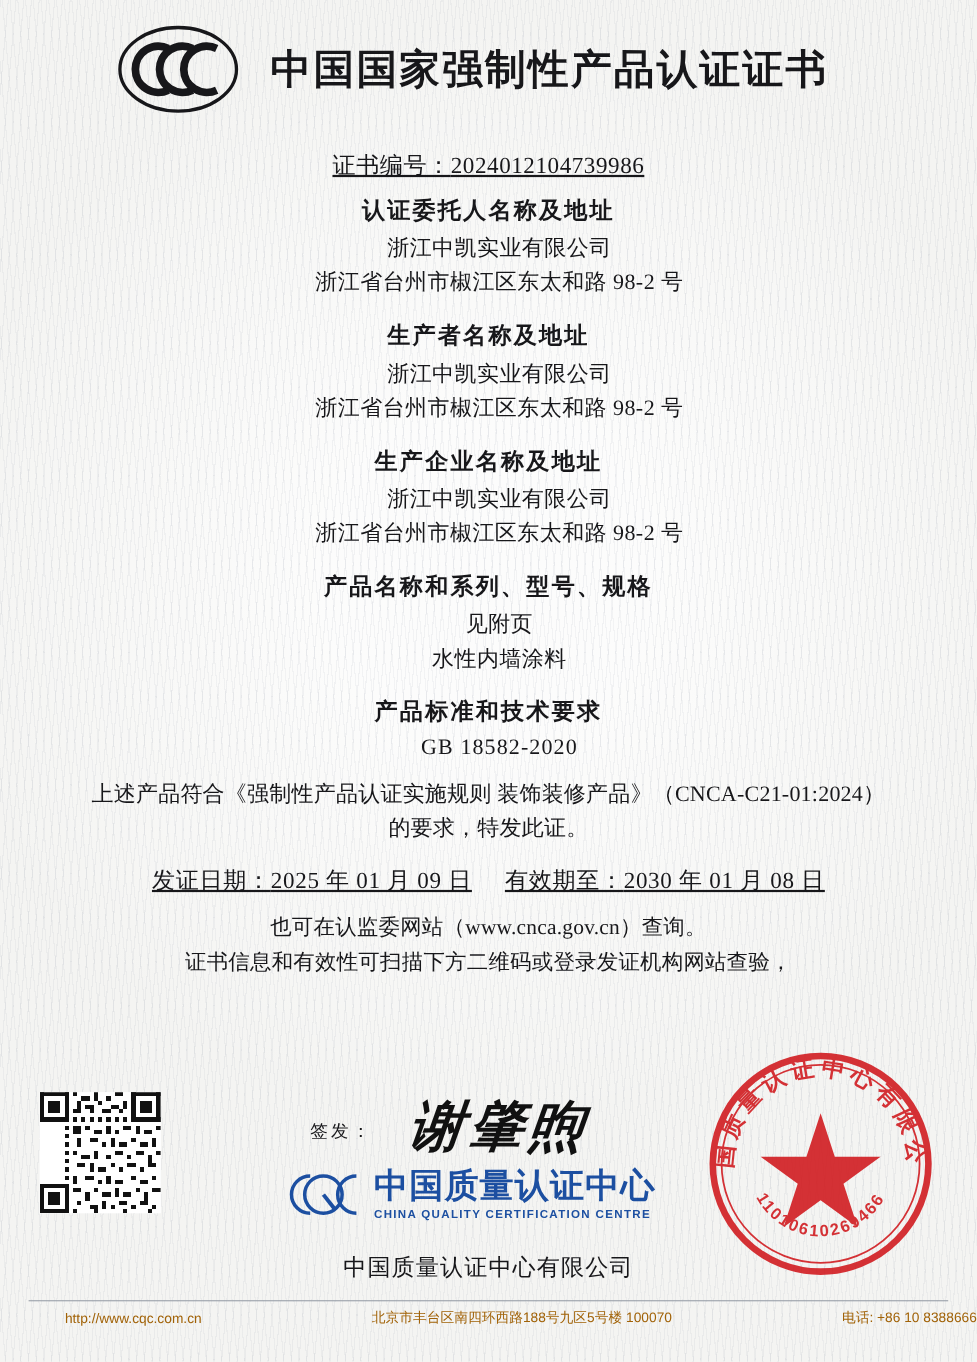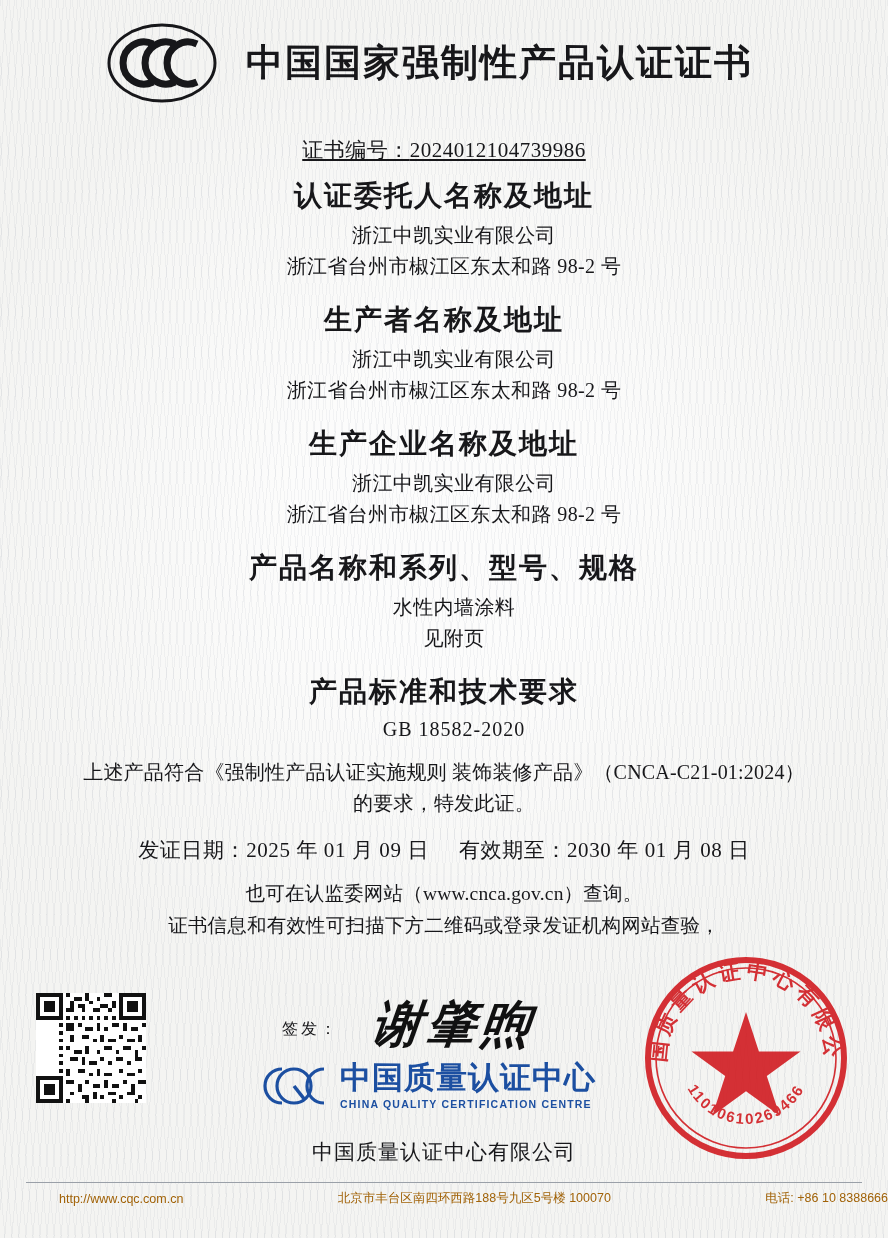--- a/index.html
+++ b/index.html
@@ -40,32 +40,32 @@
 
   
   .body-block{
     position:absolute;left:0;top:140px;width:888px;text-align:center;
   }
   .line{line-height:1.0;}
   .cert-no{
     font-size:21px;letter-spacing:.5px;margin-bottom:16px;font-weight:normal;text-decoration:underline;
   }
   .sec-head{
-    font-size:28px;font-weight:bold;letter-spacing:2px;margin-top:6px;margin-bottom:7px;
+    font-size:21px;font-weight:bold;letter-spacing:2px;margin-top:6px;margin-bottom:7px;
   }
   .sec-val{
     font-size:20px;letter-spacing:.4px;margin-bottom:4px;padding-left:20px;
   }
   .gap{height:11px}
   .std-val{font-size:20px;letter-spacing:1px;}
   .conform{
     font-size:20px;line-height:1.55;margin-top:16px;letter-spacing:.2px;
   }
   .dates{
-    font-size:21px;margin-top:17px;letter-spacing:.6px;
+    font-size:21px;margin-top:17px;letter-spacing:.6px;text-decoration:underline;
   }
   .dates .spacer{display:inline-block;width:30px}
   .verify{
     font-size:19.5px;line-height:1.65;margin-top:14px;letter-spacing:.2px;
   }
 
   
   .sign-row{
     position:absolute;left:0;top:975px;width:888px;height:110px;
   }
@@ -152,22 +152,22 @@
     <div class="sec-val">浙江中凯实业有限公司</div>
     <div class="sec-val">浙江省台州市椒江区东太和路 98-2 号</div>
     <div class="gap"></div>
 
     <div class="sec-head">生产企业名称及地址</div>
     <div class="sec-val">浙江中凯实业有限公司</div>
     <div class="sec-val">浙江省台州市椒江区东太和路 98-2 号</div>
     <div class="gap"></div>
 
     <div class="sec-head">产品名称和系列、型号、规格</div>
+    <div class="sec-val">见附页</div>
     <div class="sec-val">水性内墙涂料</div>
-    <div class="sec-val">见附页</div>
     <div class="gap"></div>
 
     <div class="sec-head">产品标准和技术要求</div>
     <div class="sec-val std-val">GB 18582-2020</div>
 
     <div class="conform">
       <div>上述产品符合《强制性产品认证实施规则 装饰装修产品》（CNCA-C21-01:2024）</div>
       <div>的要求，特发此证。</div>
     </div>
 

